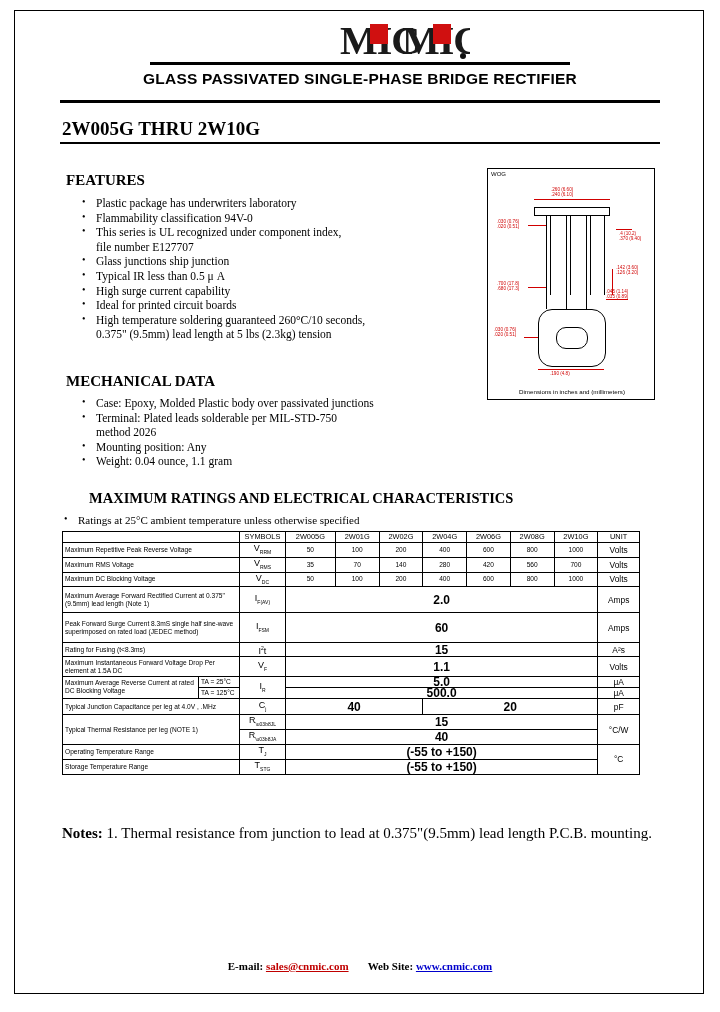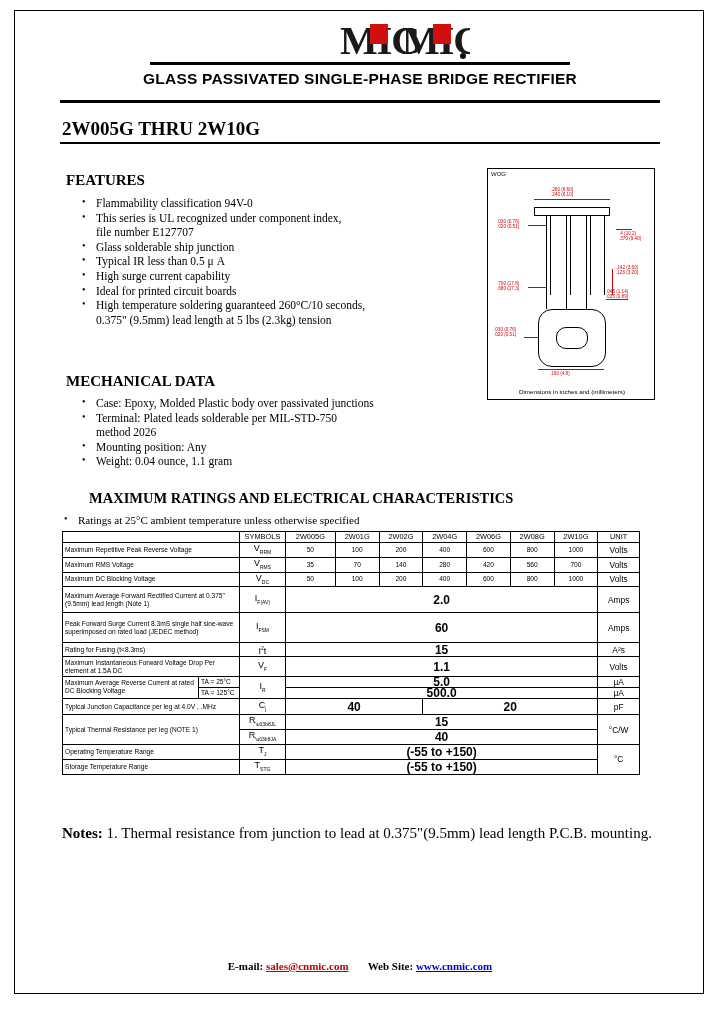--- a/index.html
+++ b/index.html
@@ -179,24 +179,25 @@
   </div>
 
   <div class="title-rule-top"></div>
   <div class="main-title">GLASS PASSIVATED SINGLE-PHASE BRIDGE RECTIFIER</div>
   <div class="rule-thick" style="top:100px;"></div>
   <div class="part-number">2W005G THRU 2W10G</div>
   <div class="rule-thick" style="top:142px;height:2px;"></div>
 
   <div class="section-head" style="left:66px;top:172px;">FEATURES</div>
   <ul class="bullets" style="left:80px;top:196px;width:400px;">
+    <li>Plastic package has underwriters laboratory</li>
     <li>Flammability classification 94V-0</li>
     <li>This series is UL recognized under component index,</li>
     <li class="nodot">file number E127707</li>
-    <li>Glass solderable ship junction</li>
+    <li>Glass junctions ship junction</li>
     <li>Typical IR less than 0.5 μ A</li>
     <li>High surge current capability</li>
     <li>Ideal for printed circuit boards</li>
     <li>High temperature soldering guaranteed 260°C/10 seconds,</li>
     <li class="nodot">0.375" (9.5mm) lead length at 5 lbs (2.3kg) tension</li>
   </ul>
 
   <div class="section-head" style="left:66px;top:373px;">MECHANICAL DATA</div>
   <ul class="bullets" style="left:80px;top:396px;width:400px;">
     <li>Case: Epoxy, Molded Plastic body over passivated junctions</li>

